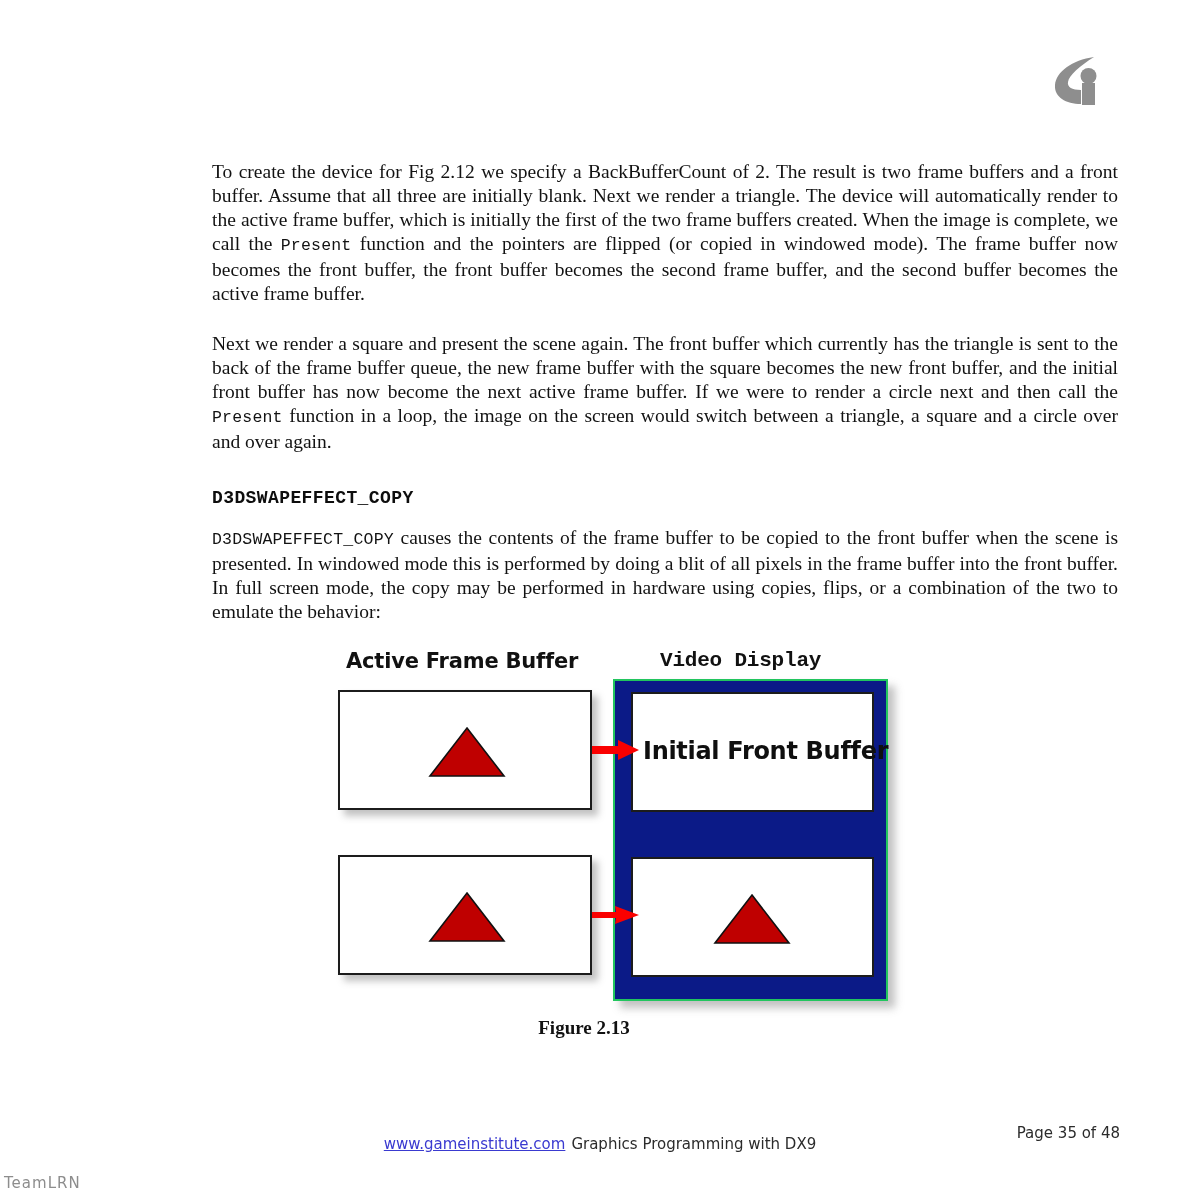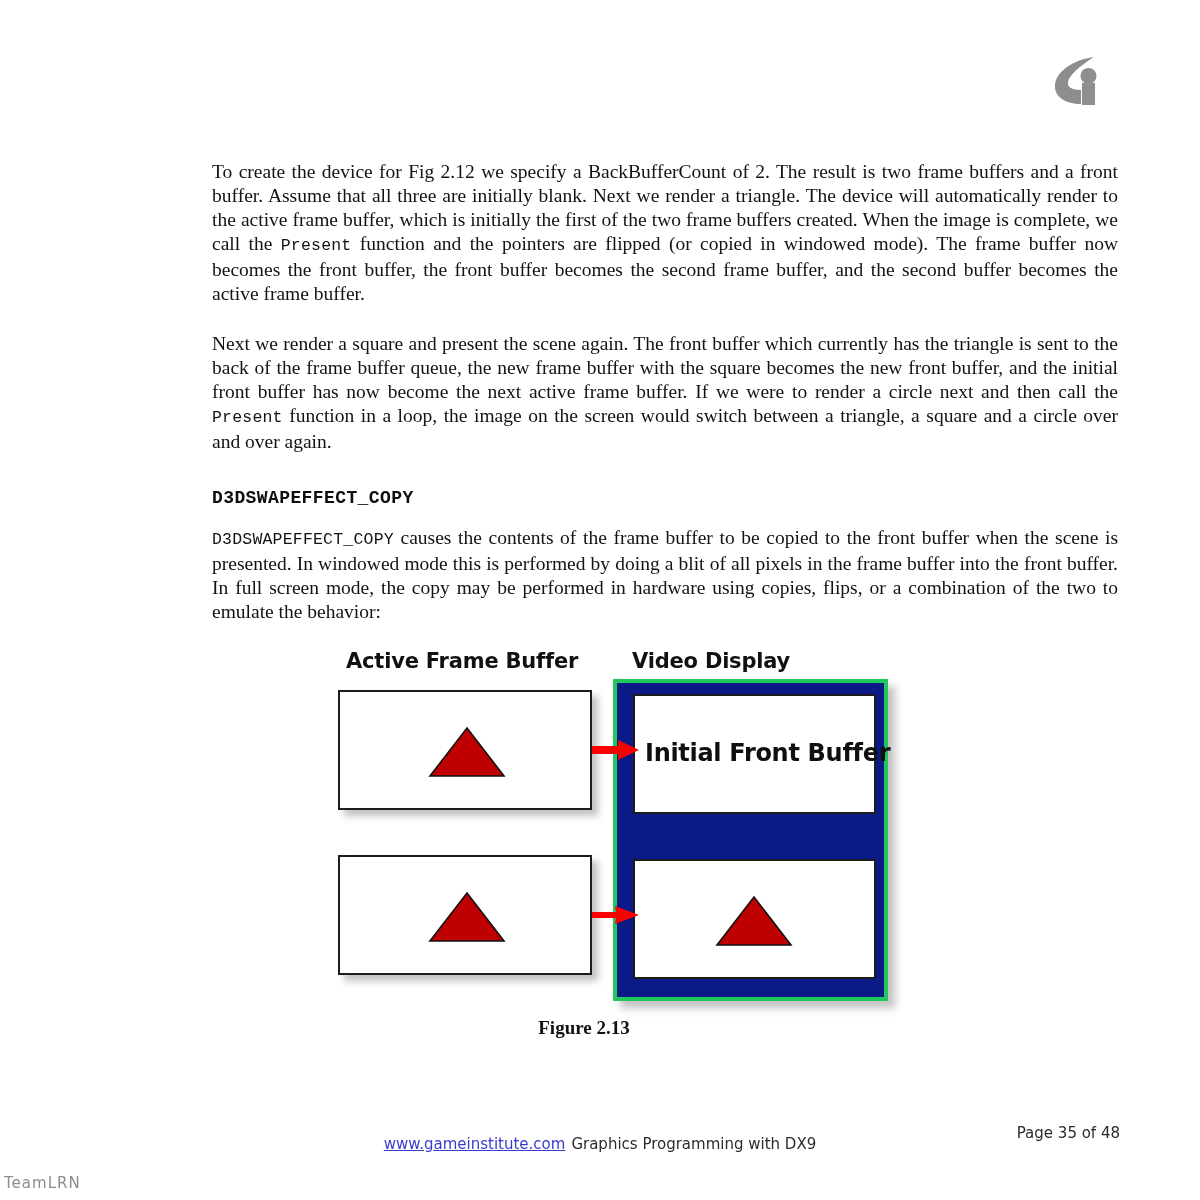--- a/index.html
+++ b/index.html
@@ -79,42 +79,42 @@
   .fig-label {
     position: absolute;
     font-family: "DejaVu Sans", sans-serif;
     font-size: 21px;
     font-weight: 600;
     color: #111111;
     white-space: nowrap;
     letter-spacing: -0.2px;
   }
   .fig-label.active-hdr { left: 346px; top: 9px; }
-  .fig-label.video-hdr  { left: 632px; top: 9px; }
+  .fig-label.video-hdr  { left: 660px; top: 9px; font-family: Liberation Mono, monospace; }
 
   
   .fb-box {
     position: absolute;
     background: #ffffff;
     border: 2px solid #1c1c1c;
     box-shadow: 6px 6px 7px rgba(120,120,120,0.45);
     box-sizing: border-box;
   }
   .fb-box.fb-top    { left: 338px; top: 50px;  width: 254px; height: 120px; }
   .fb-box.fb-bottom { left: 338px; top: 215px; width: 254px; height: 120px; }
 
   
   .video-panel {
     position: absolute;
     left: 613px;
     top: 39px;
     width: 275px;
     height: 322px;
     background: #0b1a87;
-    border: 4px solid #22c55e;
+    border: 2px solid #22c55e;
     box-shadow: 7px 7px 8px rgba(120,120,120,0.45);
     box-sizing: border-box;
   }
   .vd-inner {
     position: absolute;
     background: #ffffff;
     border: 2px solid #1c1c1c;
     box-sizing: border-box;
   }
   .vd-inner.vd-top    { left: 16px; top: 11px;  width: 243px; height: 120px; }

